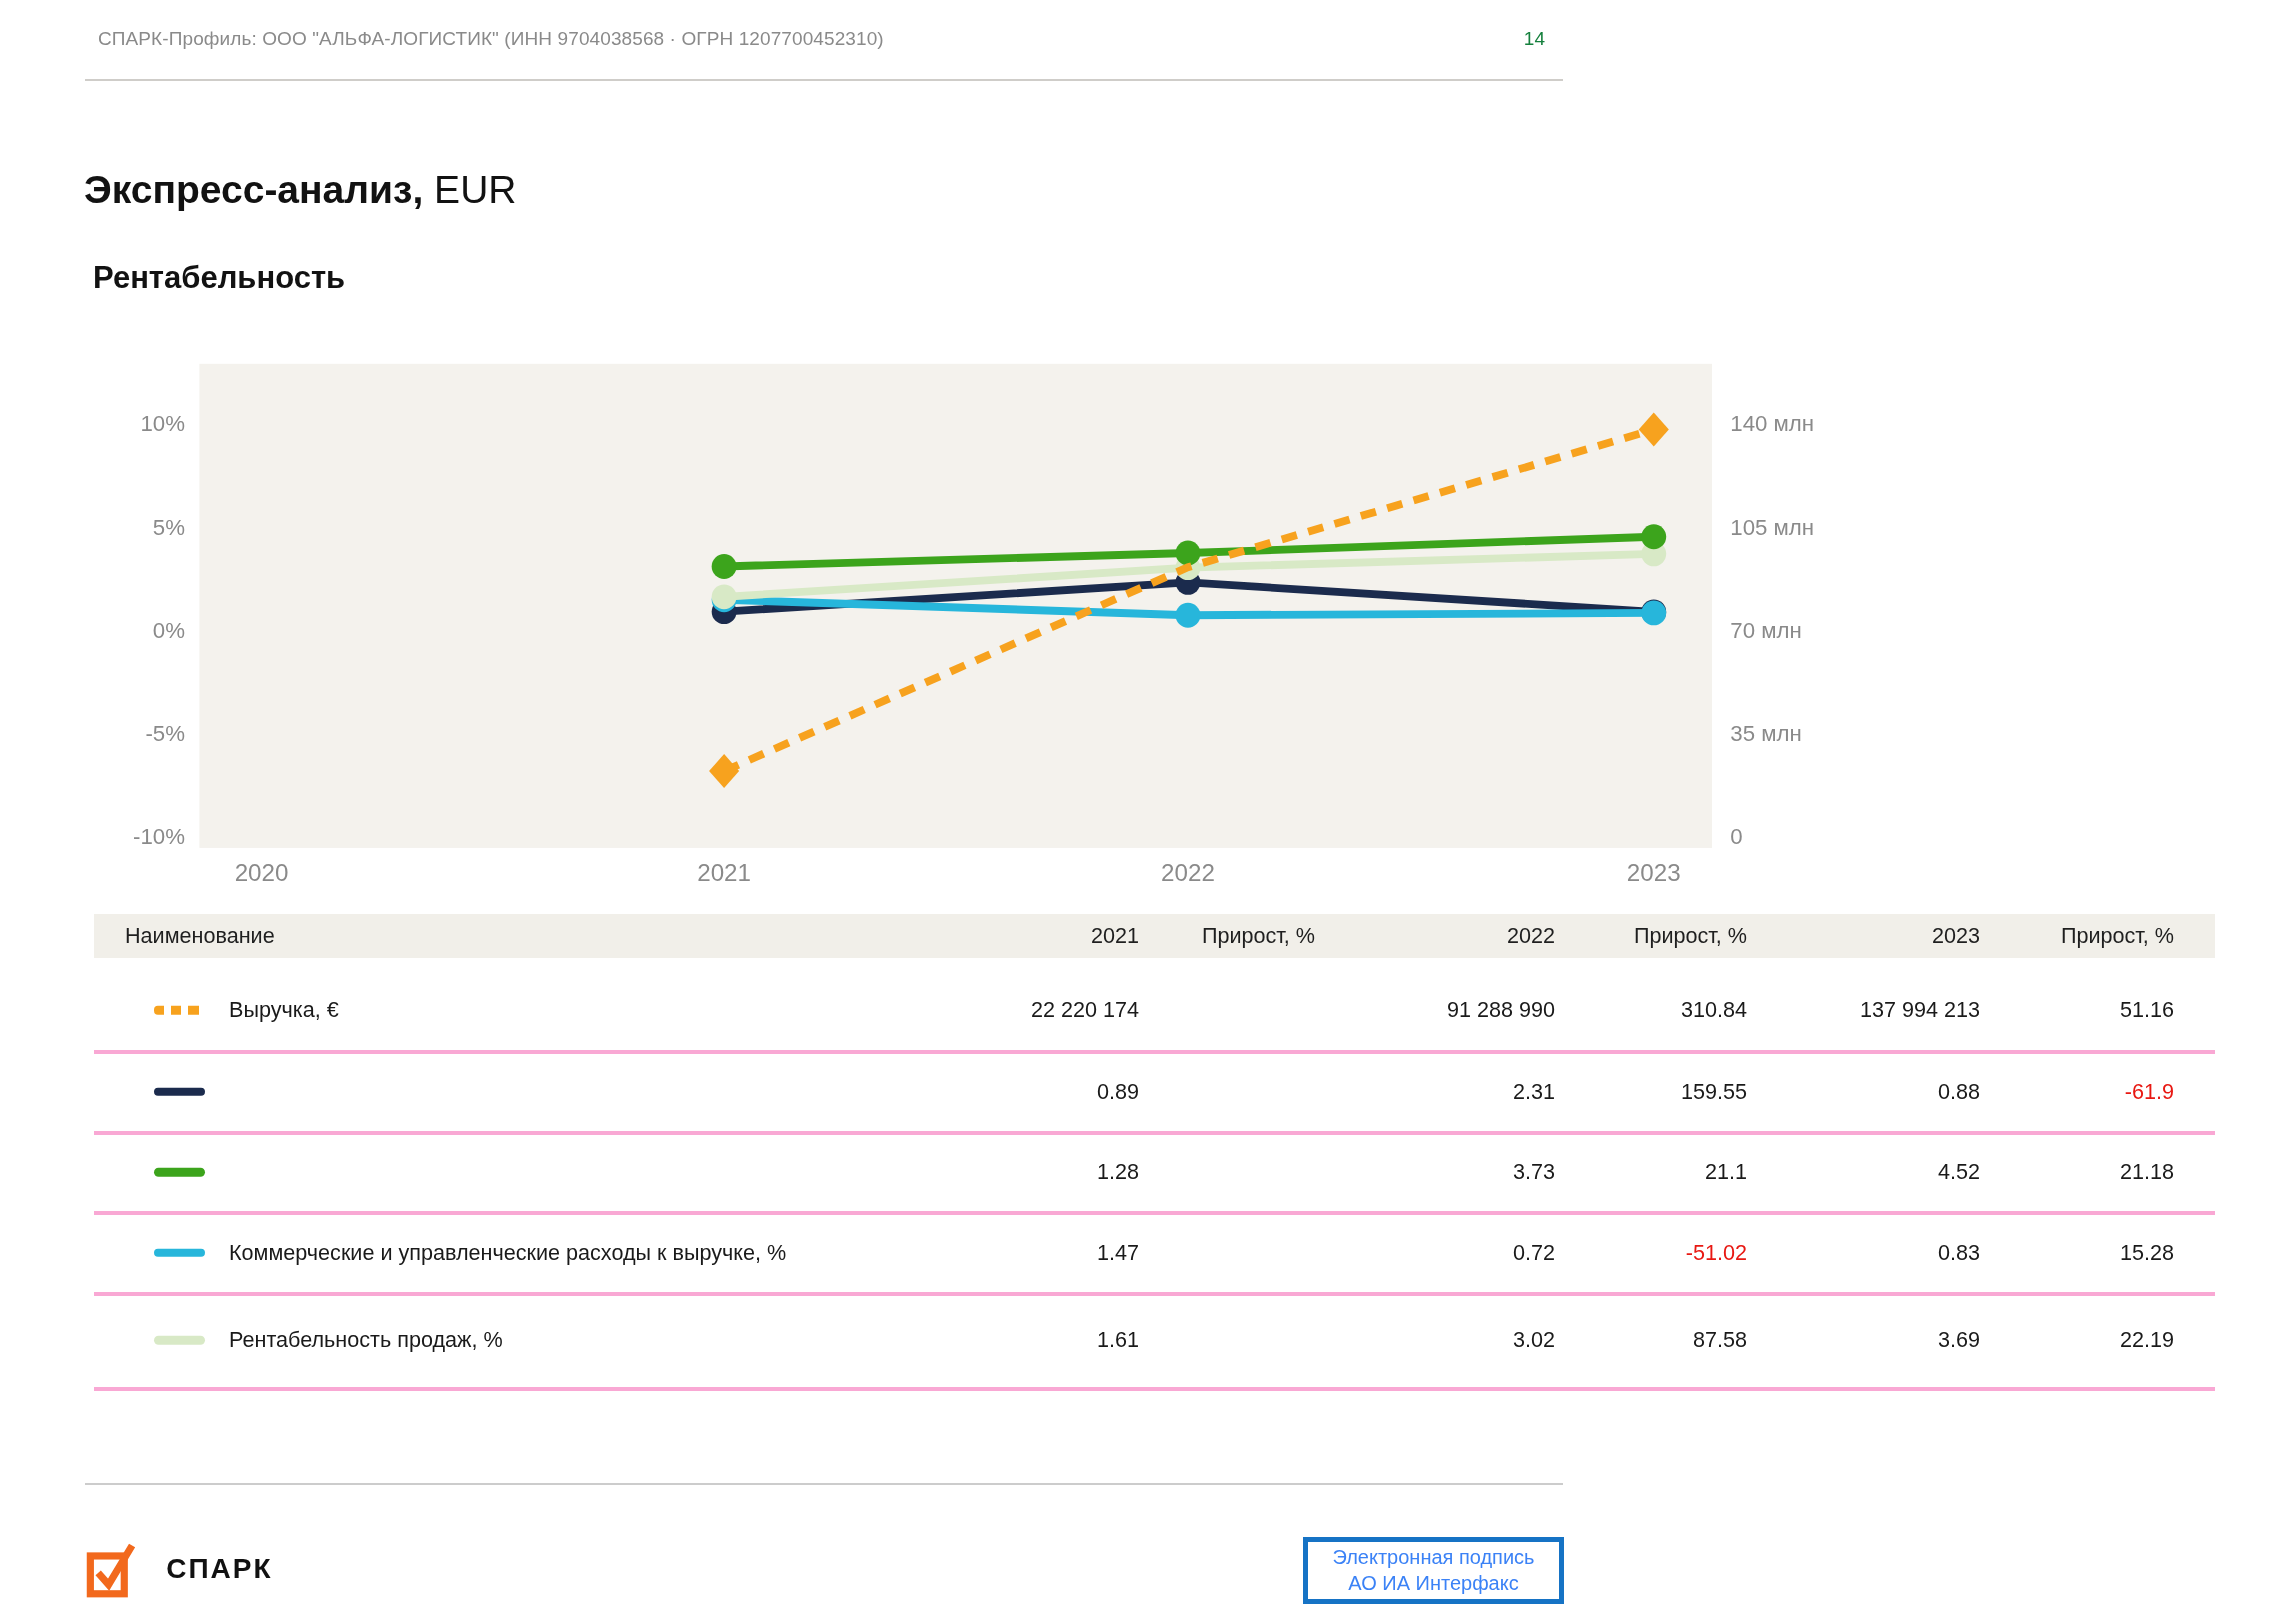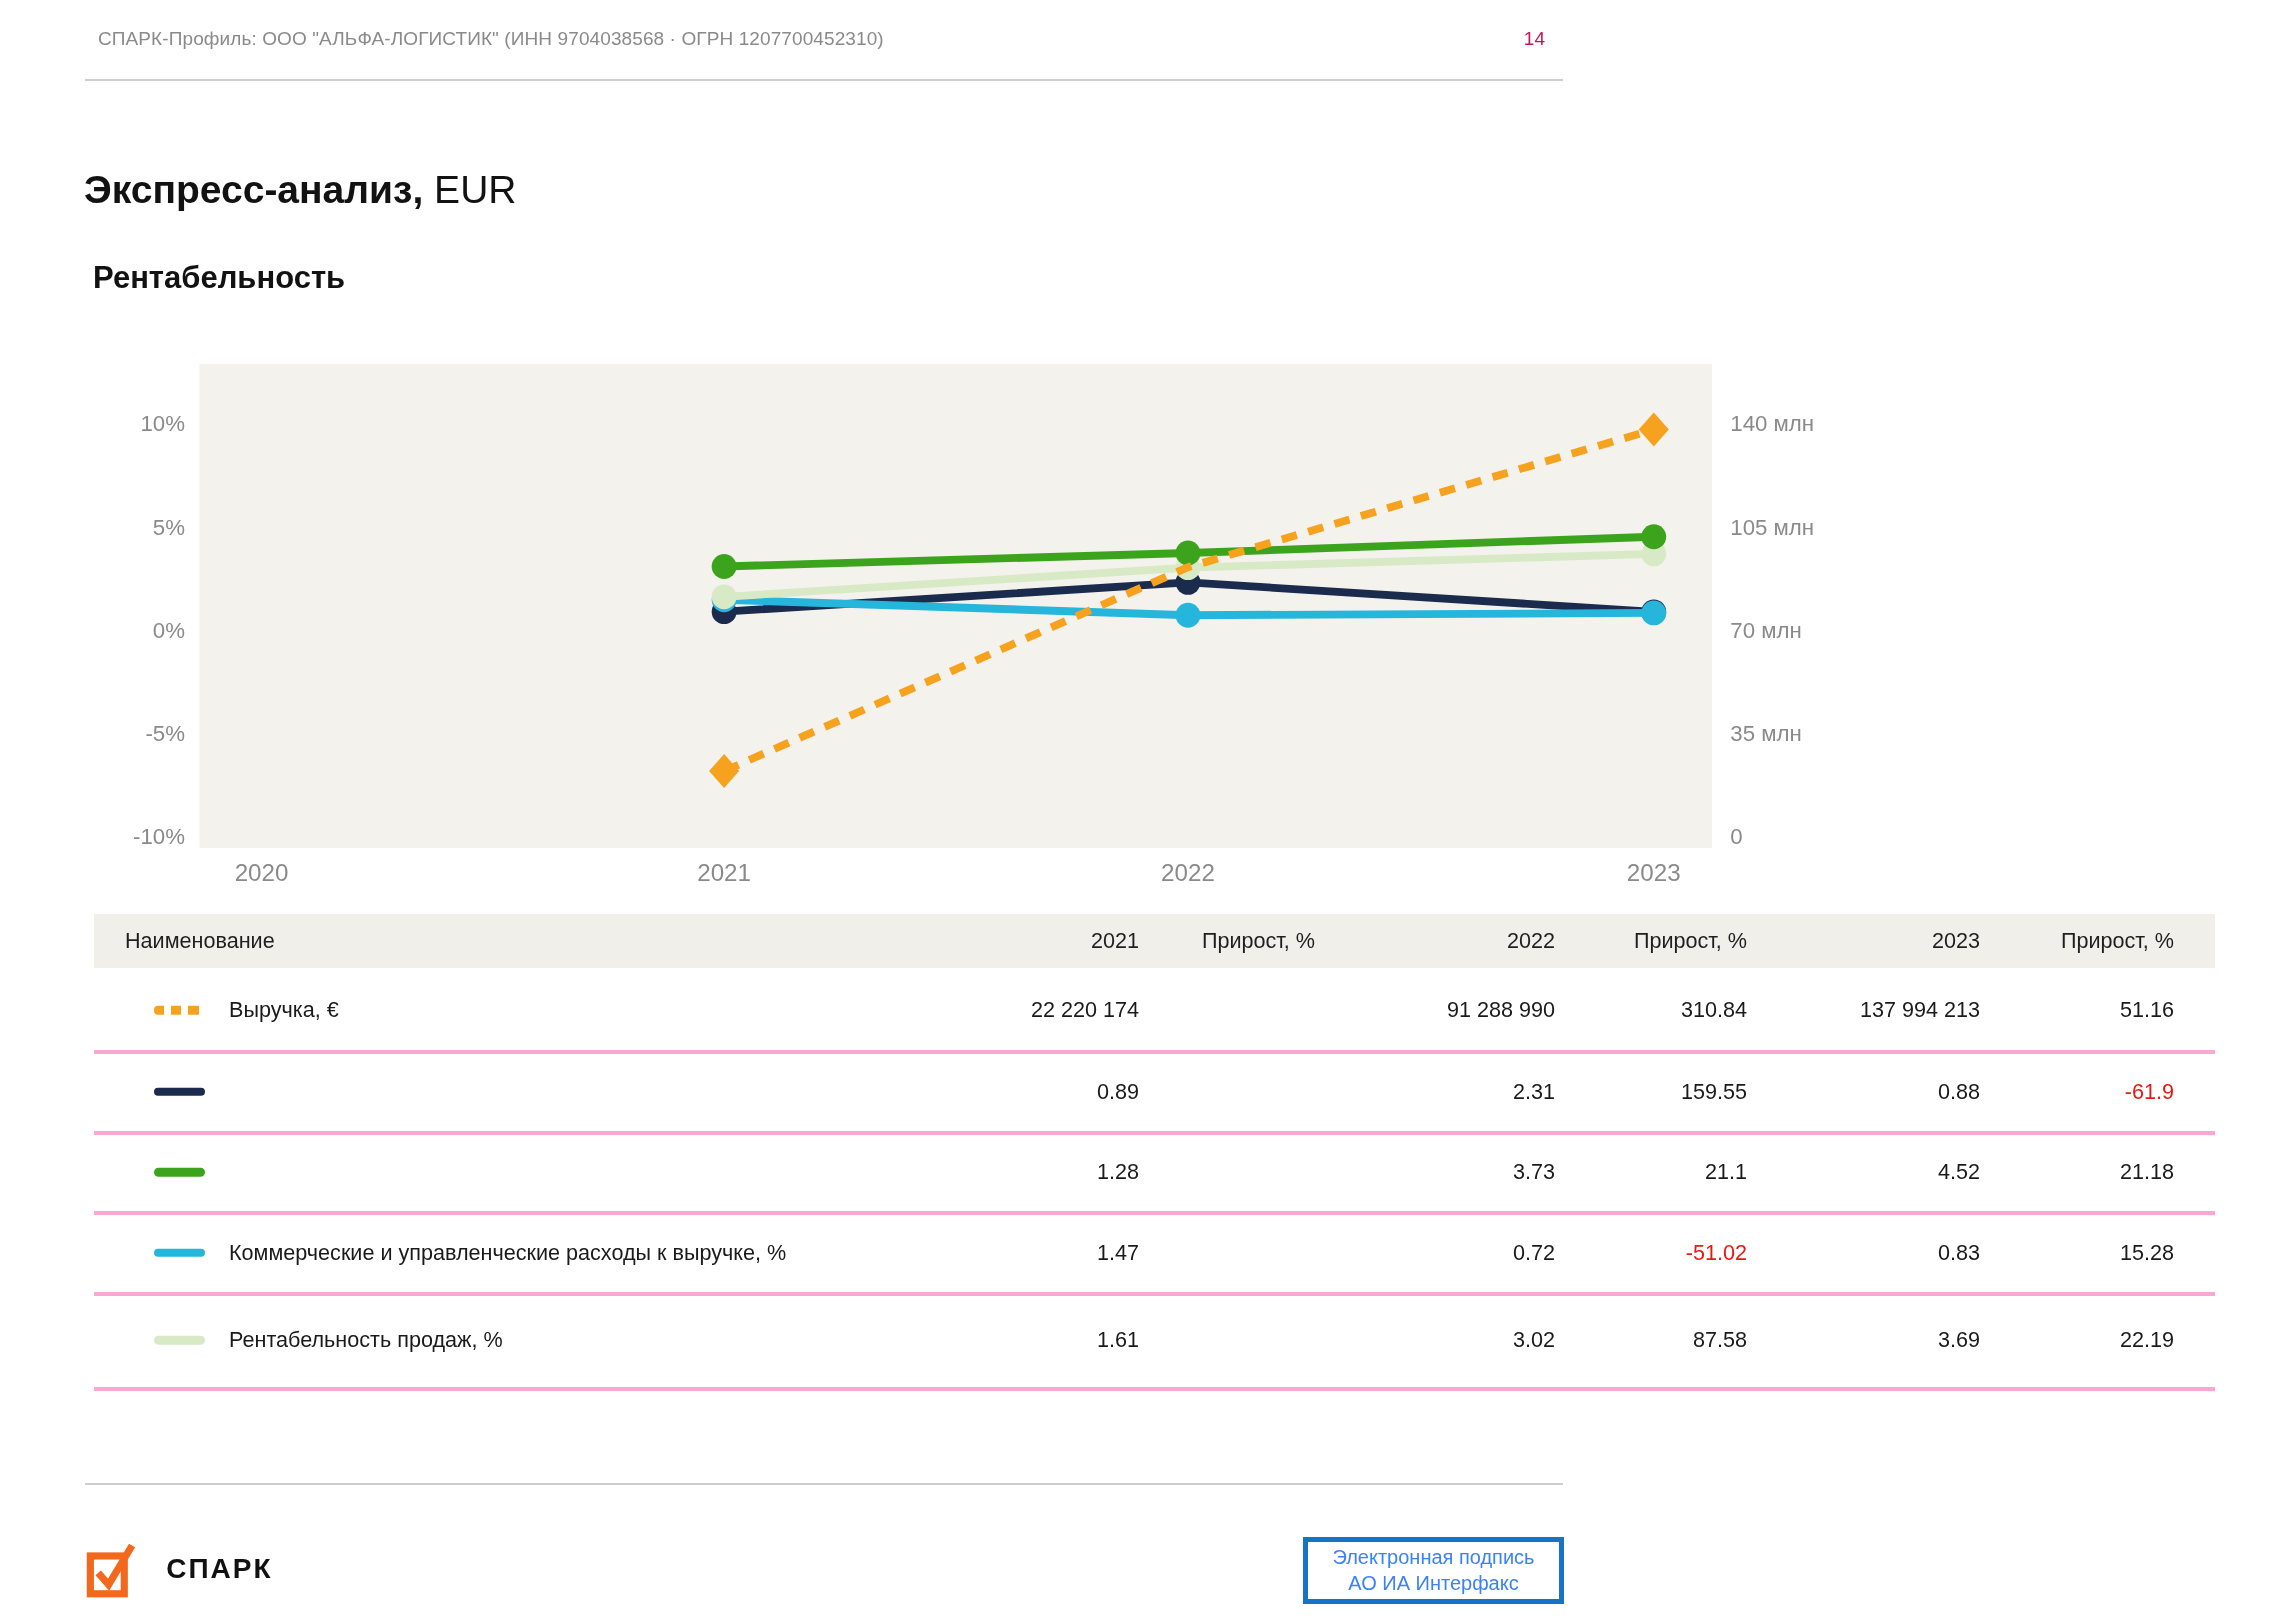--- a/index.html
+++ b/index.html
@@ -1,27 +1,27 @@
 <!DOCTYPE html>
 <html style="font-size:10.5px"><head>
 <meta charset="utf-8">
 <style>
   html,body{margin:0;padding:0;}
   body{
     position:relative;width:2295px;height:1623px;background:#ffffff;
     font-family:"Liberation Sans", sans-serif;color:#1a1a1a;overflow:hidden;
   }
   .hdr-text{position:absolute;left:98px;top:27.5px;font-size:19px;color:#8a8a8a;letter-spacing:0.1px;}
-  .page-num{position:absolute;left:1413px;top:27.5px;width:132px;text-align:right;font-size:19px;color:#be185d;}
+  .page-num{position:absolute;left:1413px;top:27.5px;width:132px;text-align:right;font-size:19px;color:#15803d;}
   .hdr-rule{position:absolute;left:85px;top:79px;width:1478px;height:2px;background:#cfcdc9;}
   .title{position:absolute;left:84px;top:168px;font-size:39px;font-weight:700;color:#121212;}
   .title .suffix{font-weight:400;}
   .section-title{position:absolute;left:93px;top:260px;font-size:31px;font-weight:700;color:#121212;}
   #chart{position:absolute;left:98px;top:357px;width:1930px;height:537px;}
-  .tbl-head{position:absolute;left:94px;top:914px;width:2121px;height:54px;background:#f1efe9;}
+  .tbl-head{position:absolute;left:94px;top:914px;width:2121px;height:44px;background:#f1efe9;}
   .tbl-head .cell{position:absolute;top:0;bottom:0;display:flex;align-items:center;font-size:21.6px;color:#1f1f1f;}
   .row{position:absolute;left:94px;width:2121px;border-bottom:4px solid #f9a8d4;}
   .row .cell{position:absolute;top:0;bottom:0;display:flex;align-items:center;font-size:21.6px;color:#1a1a1a;}
   .name-h{left:31px;}
   .c1{right:1076px;} .c2{right:900px;} .c3{right:660px;} .c4{right:468px;} .c5{right:235px;} .c6{right:41px;}
   .swatch{position:absolute;left:60px;top:50%;transform:translateY(-50%);width:51px;height:8.5px;}
   .row-label{position:absolute;left:135px;top:0;bottom:0;display:flex;align-items:center;font-size:21.6px;color:#1a1a1a;}
   .ftr-rule{position:absolute;left:85px;top:1483px;width:1478px;height:2px;background:#cccccc;}
   .logo{position:absolute;left:85px;top:1539px;display:flex;align-items:center;}
   .logo-text{font-size:28px;font-weight:700;color:#111111;letter-spacing:2px;margin-left:9.2px;}

